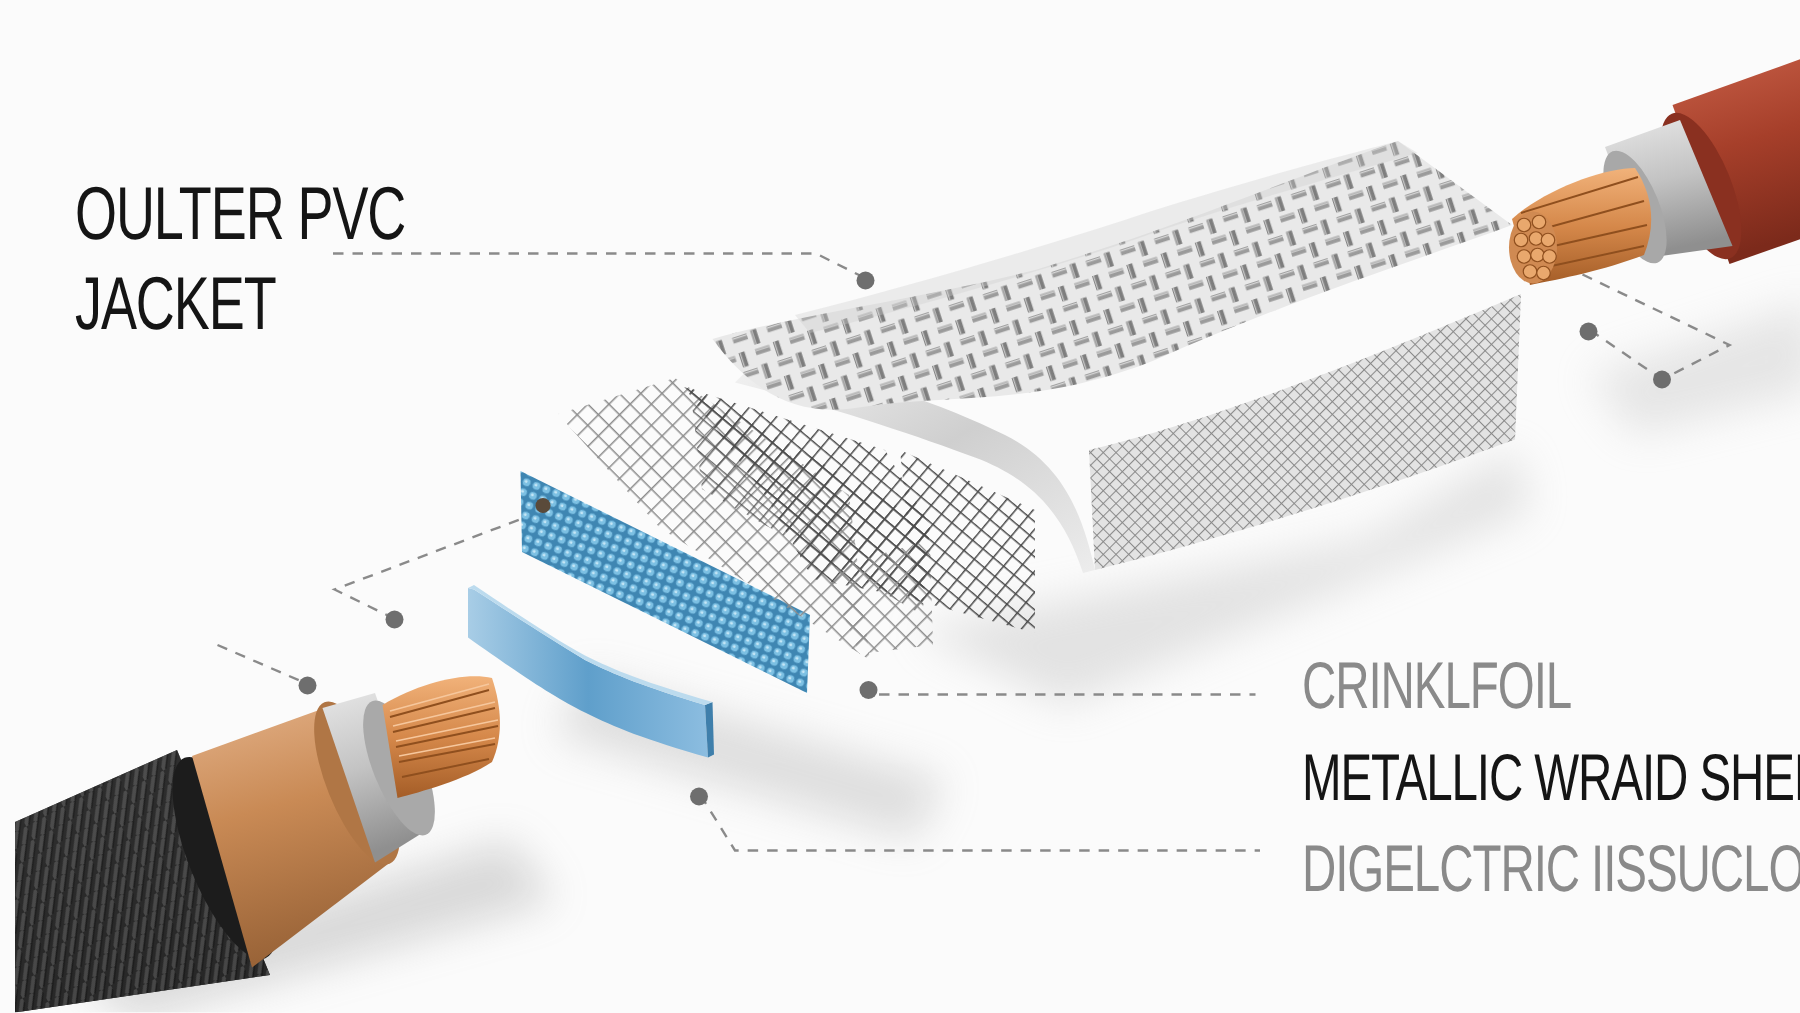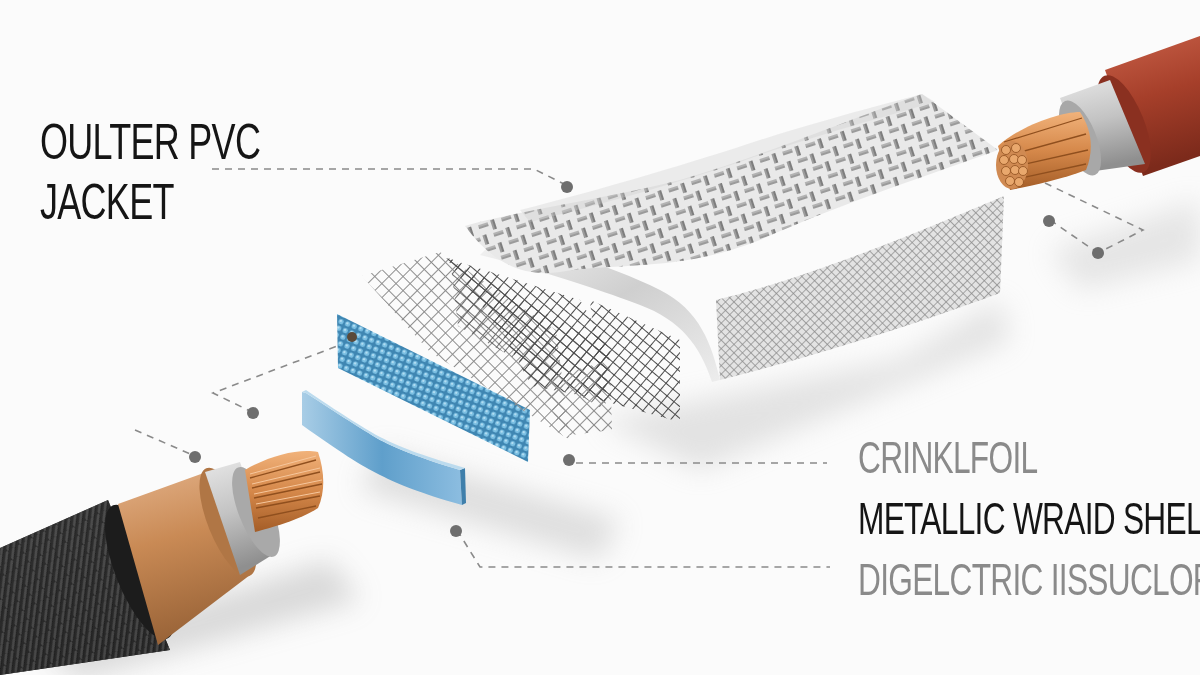--- a/index.html
+++ b/index.html
@@ -2,21 +2,21 @@
 <html><head>
 <meta charset="utf-8">
 <style>
   html, body { margin: 0; padding: 0; }
   body {
     width: 1200px; height: 675px; overflow: hidden;
     background: #fbfbfb;
     font-family: "Liberation Sans", "DejaVu Sans", sans-serif;
     position: relative;
   }
-  #stage { position: absolute; left: 0; top: 0; width: 1093px; height: 675px; }
+  #stage { position: absolute; left: 10px; top: 0; width: 1093px; height: 675px; }
   .label {
     position: absolute;
     font-family: "Liberation Sans", "DejaVu Sans", sans-serif;
     font-weight: 400;
     letter-spacing: -1px;
     transform: scaleX(0.72);
     transform-origin: left top;
     white-space: nowrap;
     line-height: 1;
   }

